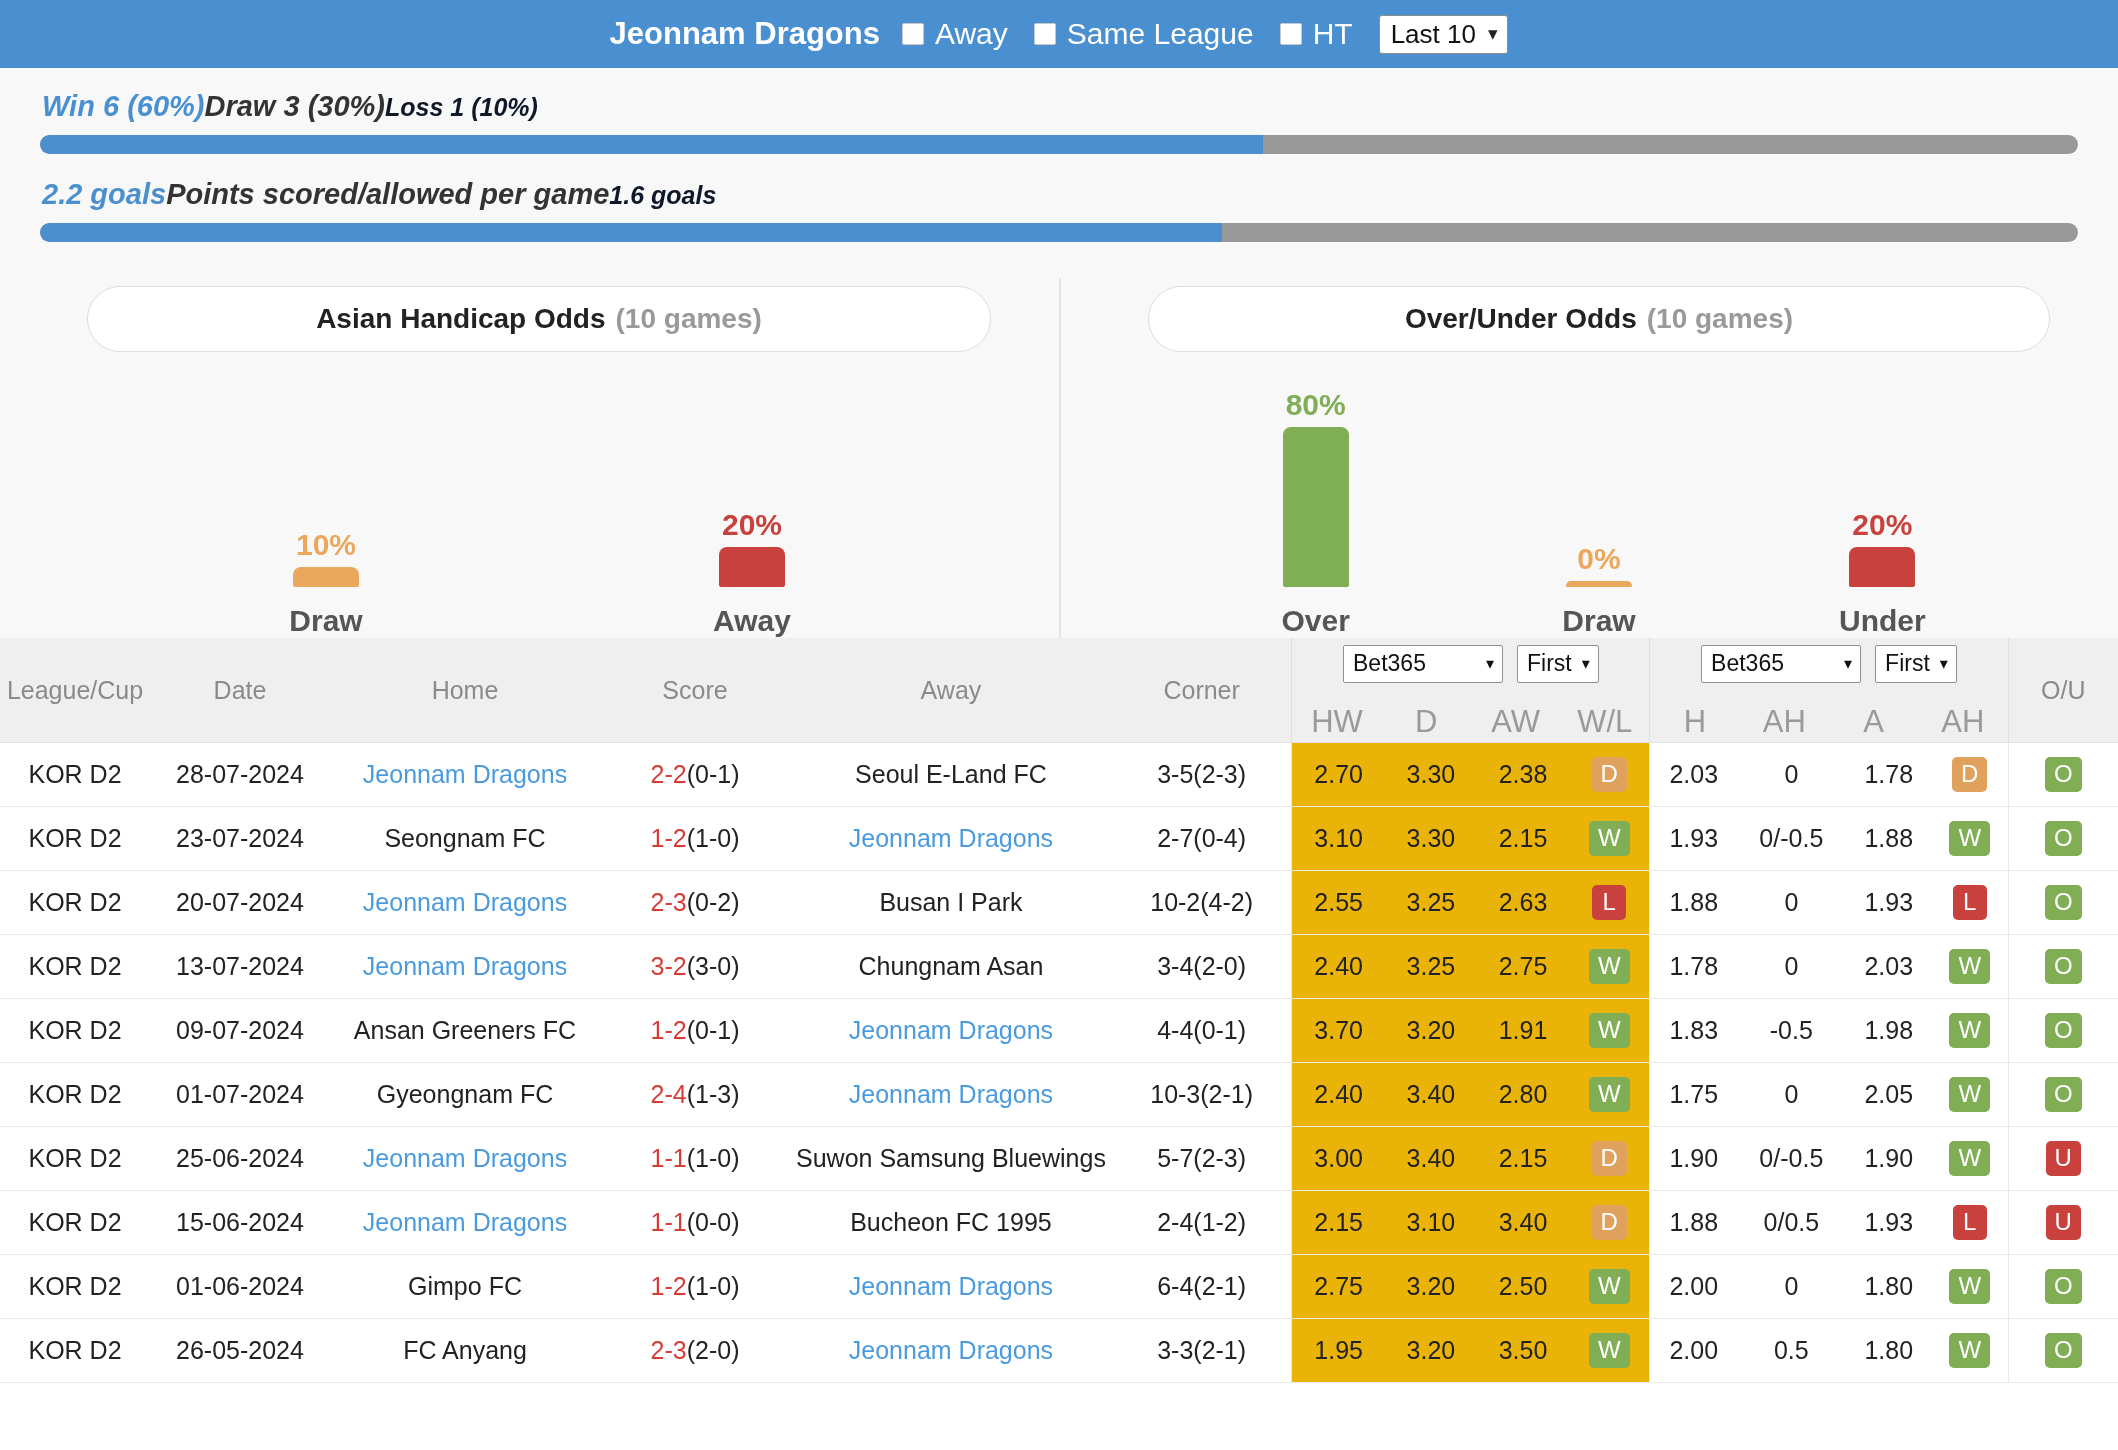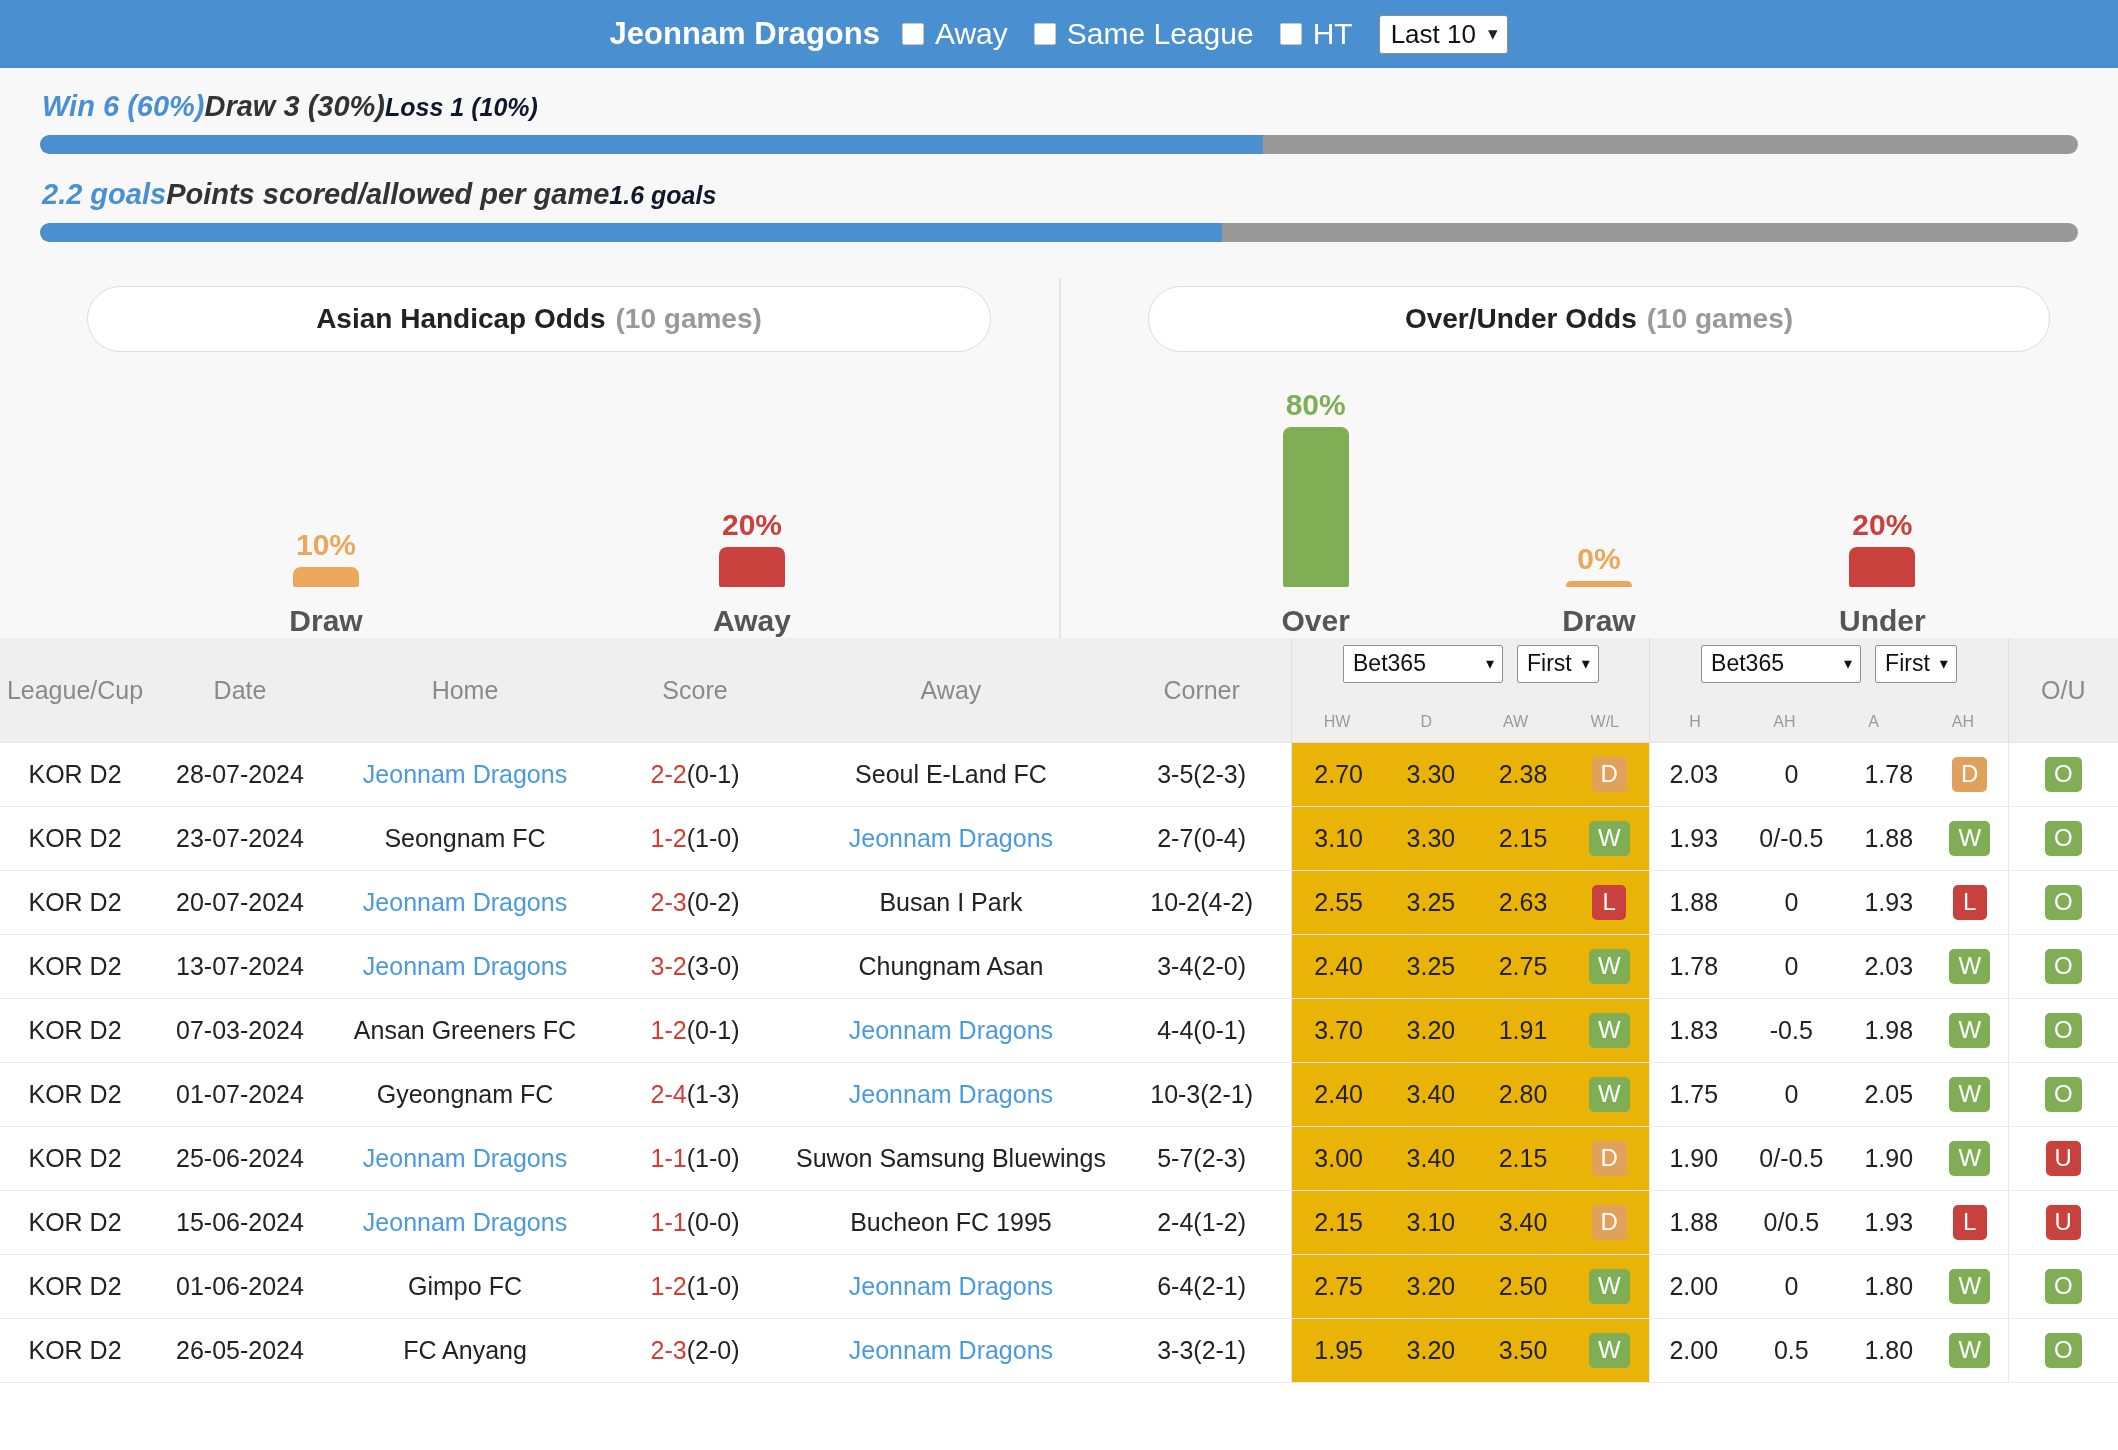--- a/index.html
+++ b/index.html
@@ -116,21 +116,21 @@
   }
   .mini-sel {
     background: #fff; border: 1px solid #909090; border-radius: 2px;
     font-size: 23px; color: #111; line-height: 1;
     padding: 6px 8px 7px 9px;
     display: inline-flex; align-items: center; gap: 10px;
   }
   .mini-sel.wide { min-width: 160px; justify-content: space-between; }
   .mini-caret { font-size: 16px; }
   .grp-subs { display: flex; flex: 1; align-items: center; }
-  .grp-subs div { flex: 1; text-align: center; color: #9a9a9a; font-size: 16px; }
+  .grp-subs div { flex: 1; text-align: center; color: #9a9a9a; font-size: 31px; }
 
   .sep-l { border-left: 1px solid #dedede; }
   td.sep-l { border-left: 1px solid #e8e8e8; }
 
   table.matches tbody tr { border-bottom: 1px solid #eaeaea; }
   table.matches tbody td {
     height: 64px;
     text-align: center;
     color: #222222;
     padding: 0 6px;
@@ -373,21 +373,21 @@
           <td class="yellow">2.75</td>
           <td class="yellow"><span class="badge bg-W">W</span></td>
           <td class="sep-l">1.78</td>
           <td>0</td>
           <td>2.03</td>
           <td><span class="badge bg-W">W</span></td>
           <td class="sep-l"><span class="badge bg-O">O</span></td>
         </tr>
         <tr>
           <td>KOR D2</td>
-          <td>07-03-2024</td>
+          <td>09-07-2024</td>
           <td><span>Ansan Greeners FC</span></td>
           <td><span class="score-main">1-2</span><span class="score-ht">(0-1)</span></td>
           <td><span class="team-link">Jeonnam Dragons</span></td>
           <td>4-4(0-1)</td>
           <td class="yellow sep-l">3.70</td>
           <td class="yellow">3.20</td>
           <td class="yellow">1.91</td>
           <td class="yellow"><span class="badge bg-W">W</span></td>
           <td class="sep-l">1.83</td>
           <td>-0.5</td>

